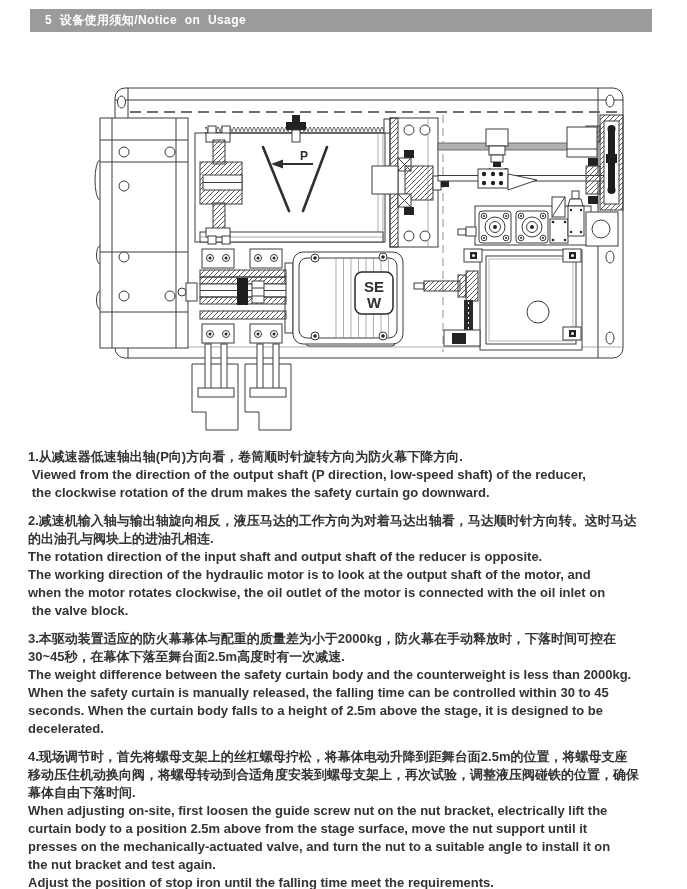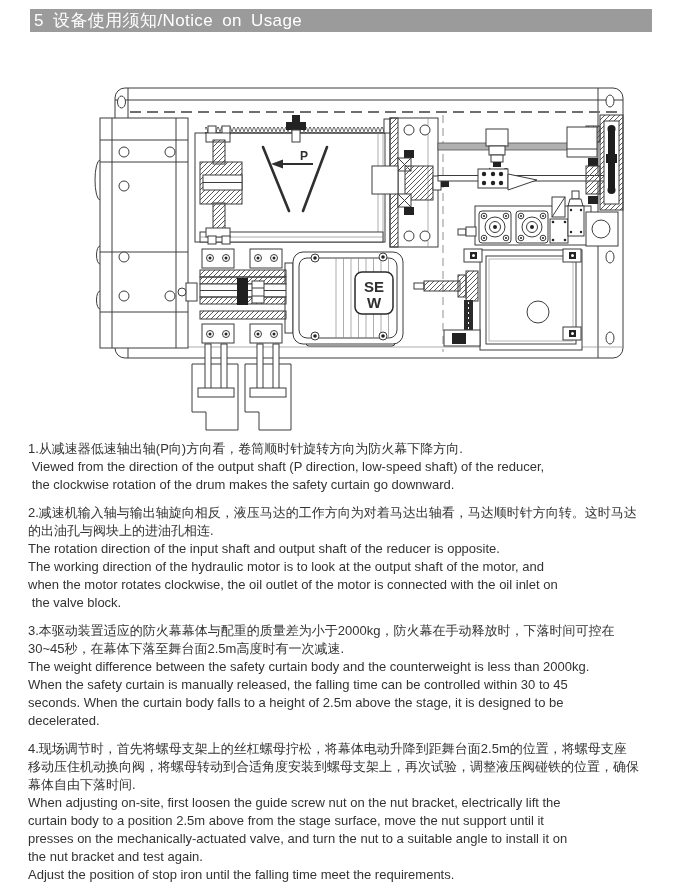--- a/index.html
+++ b/index.html
@@ -2,28 +2,28 @@
 <html><head>
 <meta charset="utf-8">
 <style>
   html,body{margin:0;padding:0;}
   body{
     width:687px;height:889px;background:#ffffff;position:relative;overflow:hidden;
     font-family:"Liberation Sans",sans-serif;
   }
   .header-bar{
     position:absolute;left:30px;top:9px;width:622px;height:23px;
-    background:#9b9b9b;color:#ffffff;font-weight:normal;font-size:17px;line-height:23px;
-    padding-left:4px;box-sizing:border-box;letter-spacing:.4px;word-spacing:4px;
+    background:#9b9b9b;color:#ffffff;font-weight:bold;font-size:12px;line-height:23px;
+    padding-left:15px;box-sizing:border-box;letter-spacing:.4px;word-spacing:4px;
   }
   .figure{position:absolute;left:0;top:82px;width:687px;height:356px;}
   .figure svg{display:block;}
   .notes{position:absolute;left:28px;top:440px;width:648px;color:#333333;
     font-size:13px;line-height:18px;}
-  .note{white-space:pre-wrap;margin:0 0 10px 0;}
+  .note{white-space:pre-wrap;margin:8px 0 10px 0;font-weight:bold;}
   .ln{fill:none;stroke:#3c3c3c;stroke-width:1;}
   .lt{fill:none;stroke:#8a8a8a;stroke-width:.7;}
   .fw{fill:#ffffff;stroke:#3c3c3c;stroke-width:1;}
   .dk{fill:#222222;stroke:none;}
   .svgtxt{font-family:"Liberation Sans",sans-serif;fill:#2f2f2f;}
 </style>
 </head>
 <body>
 
 <div class="header-bar">

